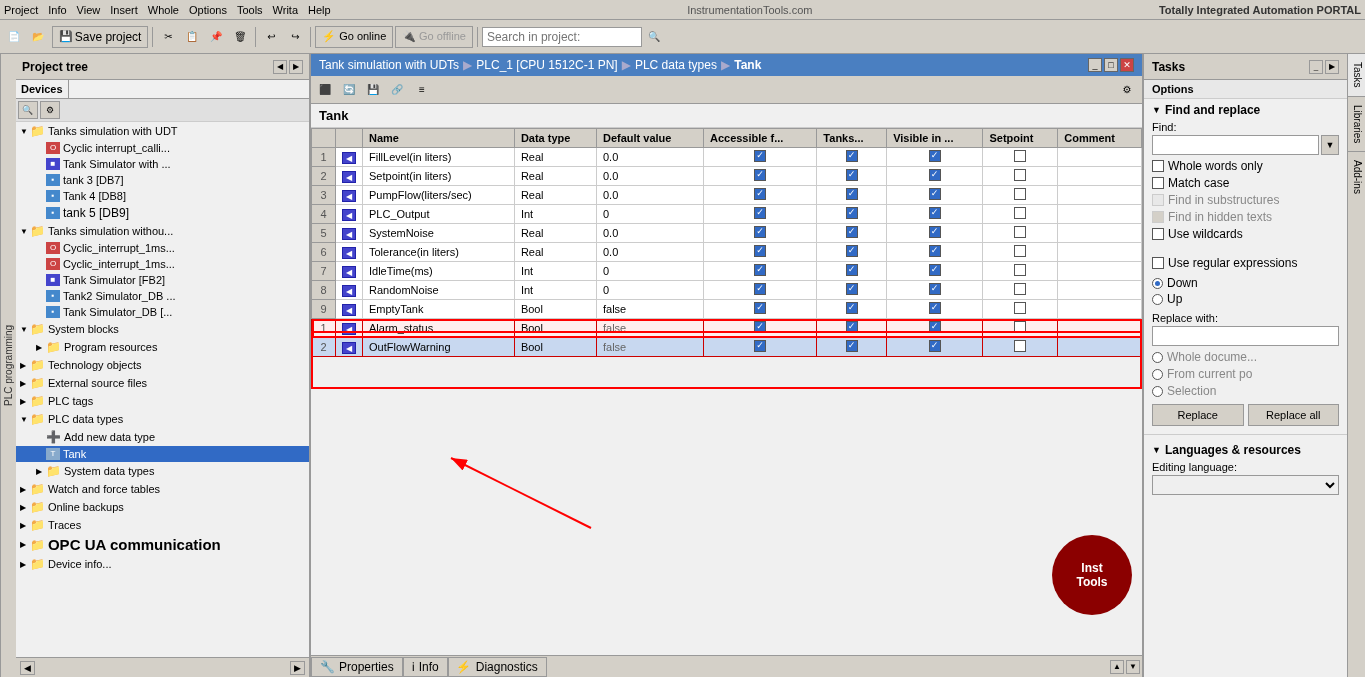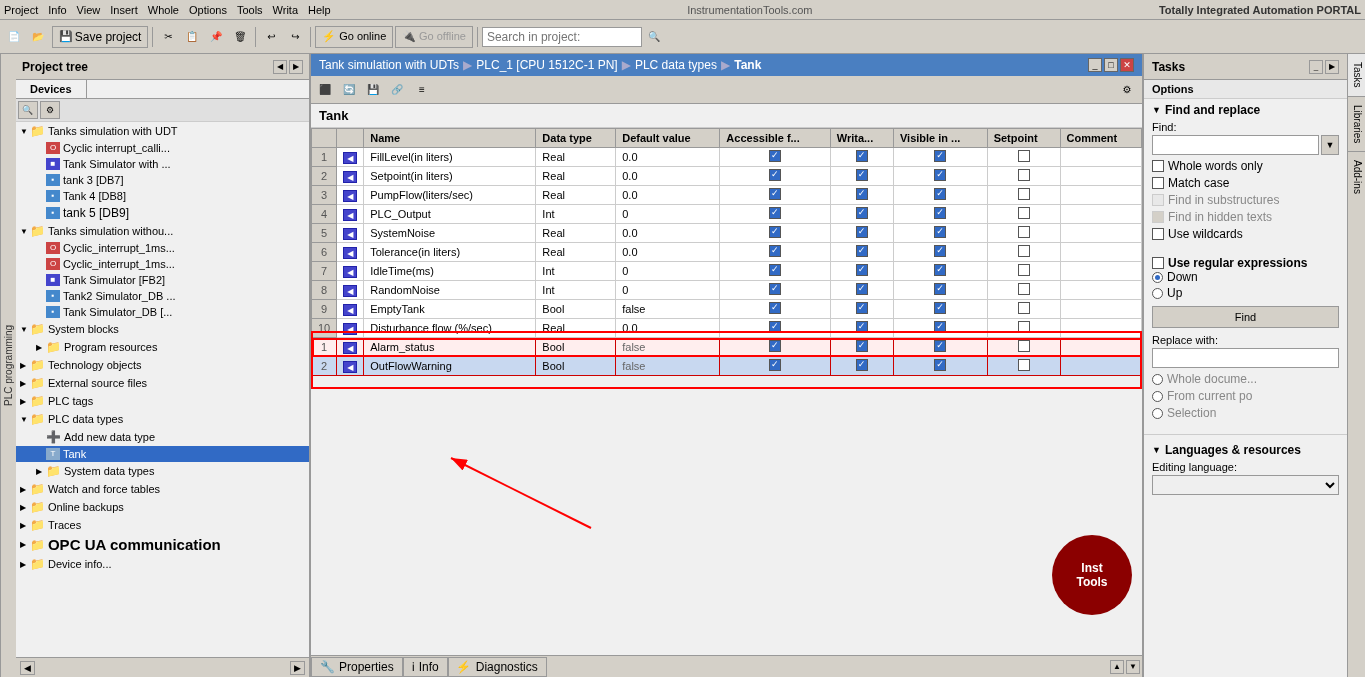--- a/index.html
+++ b/index.html
@@ -77,21 +77,21 @@
 
     <div style="background:#d4d0c8;border-bottom:1px solid #999;padding:2px 6px;font-size:11px;font-weight:bold;display:flex;align-items:center;justify-content:space-between;height:26px;">
       <span>Project tree</span>
       <div style="display:flex;gap:2px;">
         <button style="width:14px;height:14px;background:#d4d0c8;border:1px solid #999;font-size:8px;cursor:pointer;">◀</button>
         <button style="width:14px;height:14px;background:#d4d0c8;border:1px solid #999;font-size:8px;cursor:pointer;">▶</button>
       </div>
     </div>
 
     <div style="display:flex;border-bottom:1px solid #999;">
-      <div style="padding:3px 14px;background:#f0f0f0;border-right:1px solid #999;font-size:11px;font-weight:bold;cursor:pointer;">Devices</div>
+      <div style="padding:3px 5px;background:#f0f0f0;border-right:1px solid #999;font-size:11px;font-weight:bold;cursor:pointer;">Devices</div>
     </div>
 
     <div style="display:flex;padding:2px;background:#e0e0e0;border-bottom:1px solid #ccc;gap:2px;">
       <button class="tree-toolbar-btn">🔍</button>
       <button class="tree-toolbar-btn">⚙</button>
     </div>
 
     <div style="flex:1;overflow-y:auto;overflow-x:hidden;">
 
       <div class="tree-item">
@@ -318,21 +318,21 @@
     <div style="flex:1;overflow:auto;position:relative;">
       <table class="data-table" style="width:100%;border-collapse:collapse;">
         <thead>
           <tr>
             <th style="width:24px;background:#d4d0c8;border:1px solid #999;padding:2px;text-align:center;"></th>
             <th style="width:18px;background:#d4d0c8;border:1px solid #999;padding:2px;"></th>
             <th style="background:#d4d0c8;border:1px solid #999;padding:3px 6px;">Name</th>
             <th style="background:#d4d0c8;border:1px solid #999;padding:3px 6px;">Data type</th>
             <th style="background:#d4d0c8;border:1px solid #999;padding:3px 6px;">Default value</th>
             <th style="background:#d4d0c8;border:1px solid #999;padding:3px 6px;">Accessible f...</th>
-            <th style="background:#d4d0c8;border:1px solid #999;padding:3px 6px;">Writa...</th>
+            <th style="background:#d4d0c8;border:1px solid #999;padding:3px 6px;">Tanks...</th>
             <th style="background:#d4d0c8;border:1px solid #999;padding:3px 6px;">Visible in ...</th>
             <th style="background:#d4d0c8;border:1px solid #999;padding:3px 6px;">Setpoint</th>
             <th style="background:#d4d0c8;border:1px solid #999;padding:3px 6px;">Comment</th>
           </tr>
         </thead>
         <tbody>
 
           <tr>
             <td class="row-num">1</td>
             <td><span class="tag-type-icon">◀</span></td>
@@ -428,32 +428,20 @@
             <td class="checkbox-cell"><span class="cb checked"></span></td>
             <td class="checkbox-cell"><span class="cb"></span></td>
             <td></td>
           </tr>
           <tr>
             <td class="row-num">9</td>
             <td><span class="tag-type-icon">◀</span></td>
             <td>EmptyTank</td>
             <td>Bool</td>
             <td>false</td>
-            <td class="checkbox-cell"><span class="cb checked"></span></td>
-            <td class="checkbox-cell"><span class="cb checked"></span></td>
-            <td class="checkbox-cell"><span class="cb checked"></span></td>
-            <td class="checkbox-cell"><span class="cb"></span></td>
-            <td></td>
-          </tr>
-          <tr>
-            <td class="row-num">10</td>
-            <td><span class="tag-type-icon">◀</span></td>
-            <td>Disturbance flow (%/sec)</td>
-            <td>Real</td>
-            <td>0.0</td>
             <td class="checkbox-cell"><span class="cb checked"></span></td>
             <td class="checkbox-cell"><span class="cb checked"></span></td>
             <td class="checkbox-cell"><span class="cb checked"></span></td>
             <td class="checkbox-cell"><span class="cb"></span></td>
             <td></td>
           </tr>
 
           <tr style="outline:2px solid red;outline-offset:-2px;position:relative;">
             <td class="row-num" style="background:#ffeeee;border-color:#cc0000;">1</td>
             <td style="background:#ffeeee;border-color:#cc0000;"><span class="tag-type-icon">◀</span></td>
@@ -566,59 +554,62 @@
             <span class="chk disabled checked" style="background:#d4d0c8;"></span>
             <span>Find in hidden texts</span>
           </label>
         </div>
         <div style="margin-bottom:15px;">
           <label style="display:flex;align-items:center;gap:4px;font-size:11px;cursor:pointer;">
             <span class="chk"></span>
             <span>Use wildcards</span>
           </label>
         </div>
-        <div style="font-weight:bold;">
+        <div style="margin-bottom:6px;">
           <label style="display:flex;align-items:center;gap:4px;font-size:11px;cursor:pointer;">
             <span class="chk"></span>
             <span>Use regular expressions</span>
           </label>
         </div>
         <div style="margin-bottom:2px;">
           <label style="display:flex;align-items:center;gap:4px;font-size:11px;cursor:pointer;">
             <span class="radio selected"></span>
             <span>Down</span>
           </label>
         </div>
         <div style="margin-bottom:6px;">
           <label style="display:flex;align-items:center;gap:4px;font-size:11px;cursor:pointer;">
             <span class="radio"></span>
             <span>Up</span>
           </label>
         </div>
-        <button style="width:100%;height:22px;background:#d4d0c8;border:1px solid #999;font-size:11px;cursor:pointer;margin-bottom:6px;">Find</button>
         <div style="font-size:11px;margin-bottom:2px;">Replace with:</div>
         <input type="text" style="width: 100%; height: 20px; border: 1px solid rgb(153, 153, 153); padding: 0px 4px; font-size: 11px; margin-bottom: 4px;" value="">
         <div style="margin-bottom:3px;">
           <label style="display:flex;align-items:center;gap:4px;font-size:11px;cursor:pointer;color:#888;">
             <span class="radio"></span>
             <span>Whole docume...</span>
           </label>
         </div>
         <div style="margin-bottom:3px;">
           <label style="display:flex;align-items:center;gap:4px;font-size:11px;cursor:pointer;color:#888;">
             <span class="radio"></span>
             <span>From current po</span>
           </label>
         </div>
         <div style="margin-bottom:6px;">
           <label style="display:flex;align-items:center;gap:4px;font-size:11px;cursor:pointer;color:#888;">
             <span class="radio"></span>
             <span>Selection</span>
           </label>
         </div>
+        <div style="display:flex;gap:4px;">
+          <button style="flex:1;height:22px;background:#d4d0c8;border:1px solid #999;font-size:11px;cursor:pointer;">Replace</button>
+          <button style="flex:1;height:22px;background:#d4d0c8;border:1px solid #999;font-size:11px;cursor:pointer;">Replace all</button>
+        </div>
       </div>
 
       <div style="height:1px;background:#ccc;margin:4px 0;"></div>
 
       <div style="padding:4px 8px;">
         <div style="display:flex;align-items:center;gap:4px;font-weight:bold;font-size:11px;margin-bottom:4px;cursor:pointer;">
           <span style="font-size:9px;">▼</span>
           <span>Languages &amp; resources</span>
         </div>
         <div style="font-size:11px;margin-bottom:2px;">Editing language:</div>

